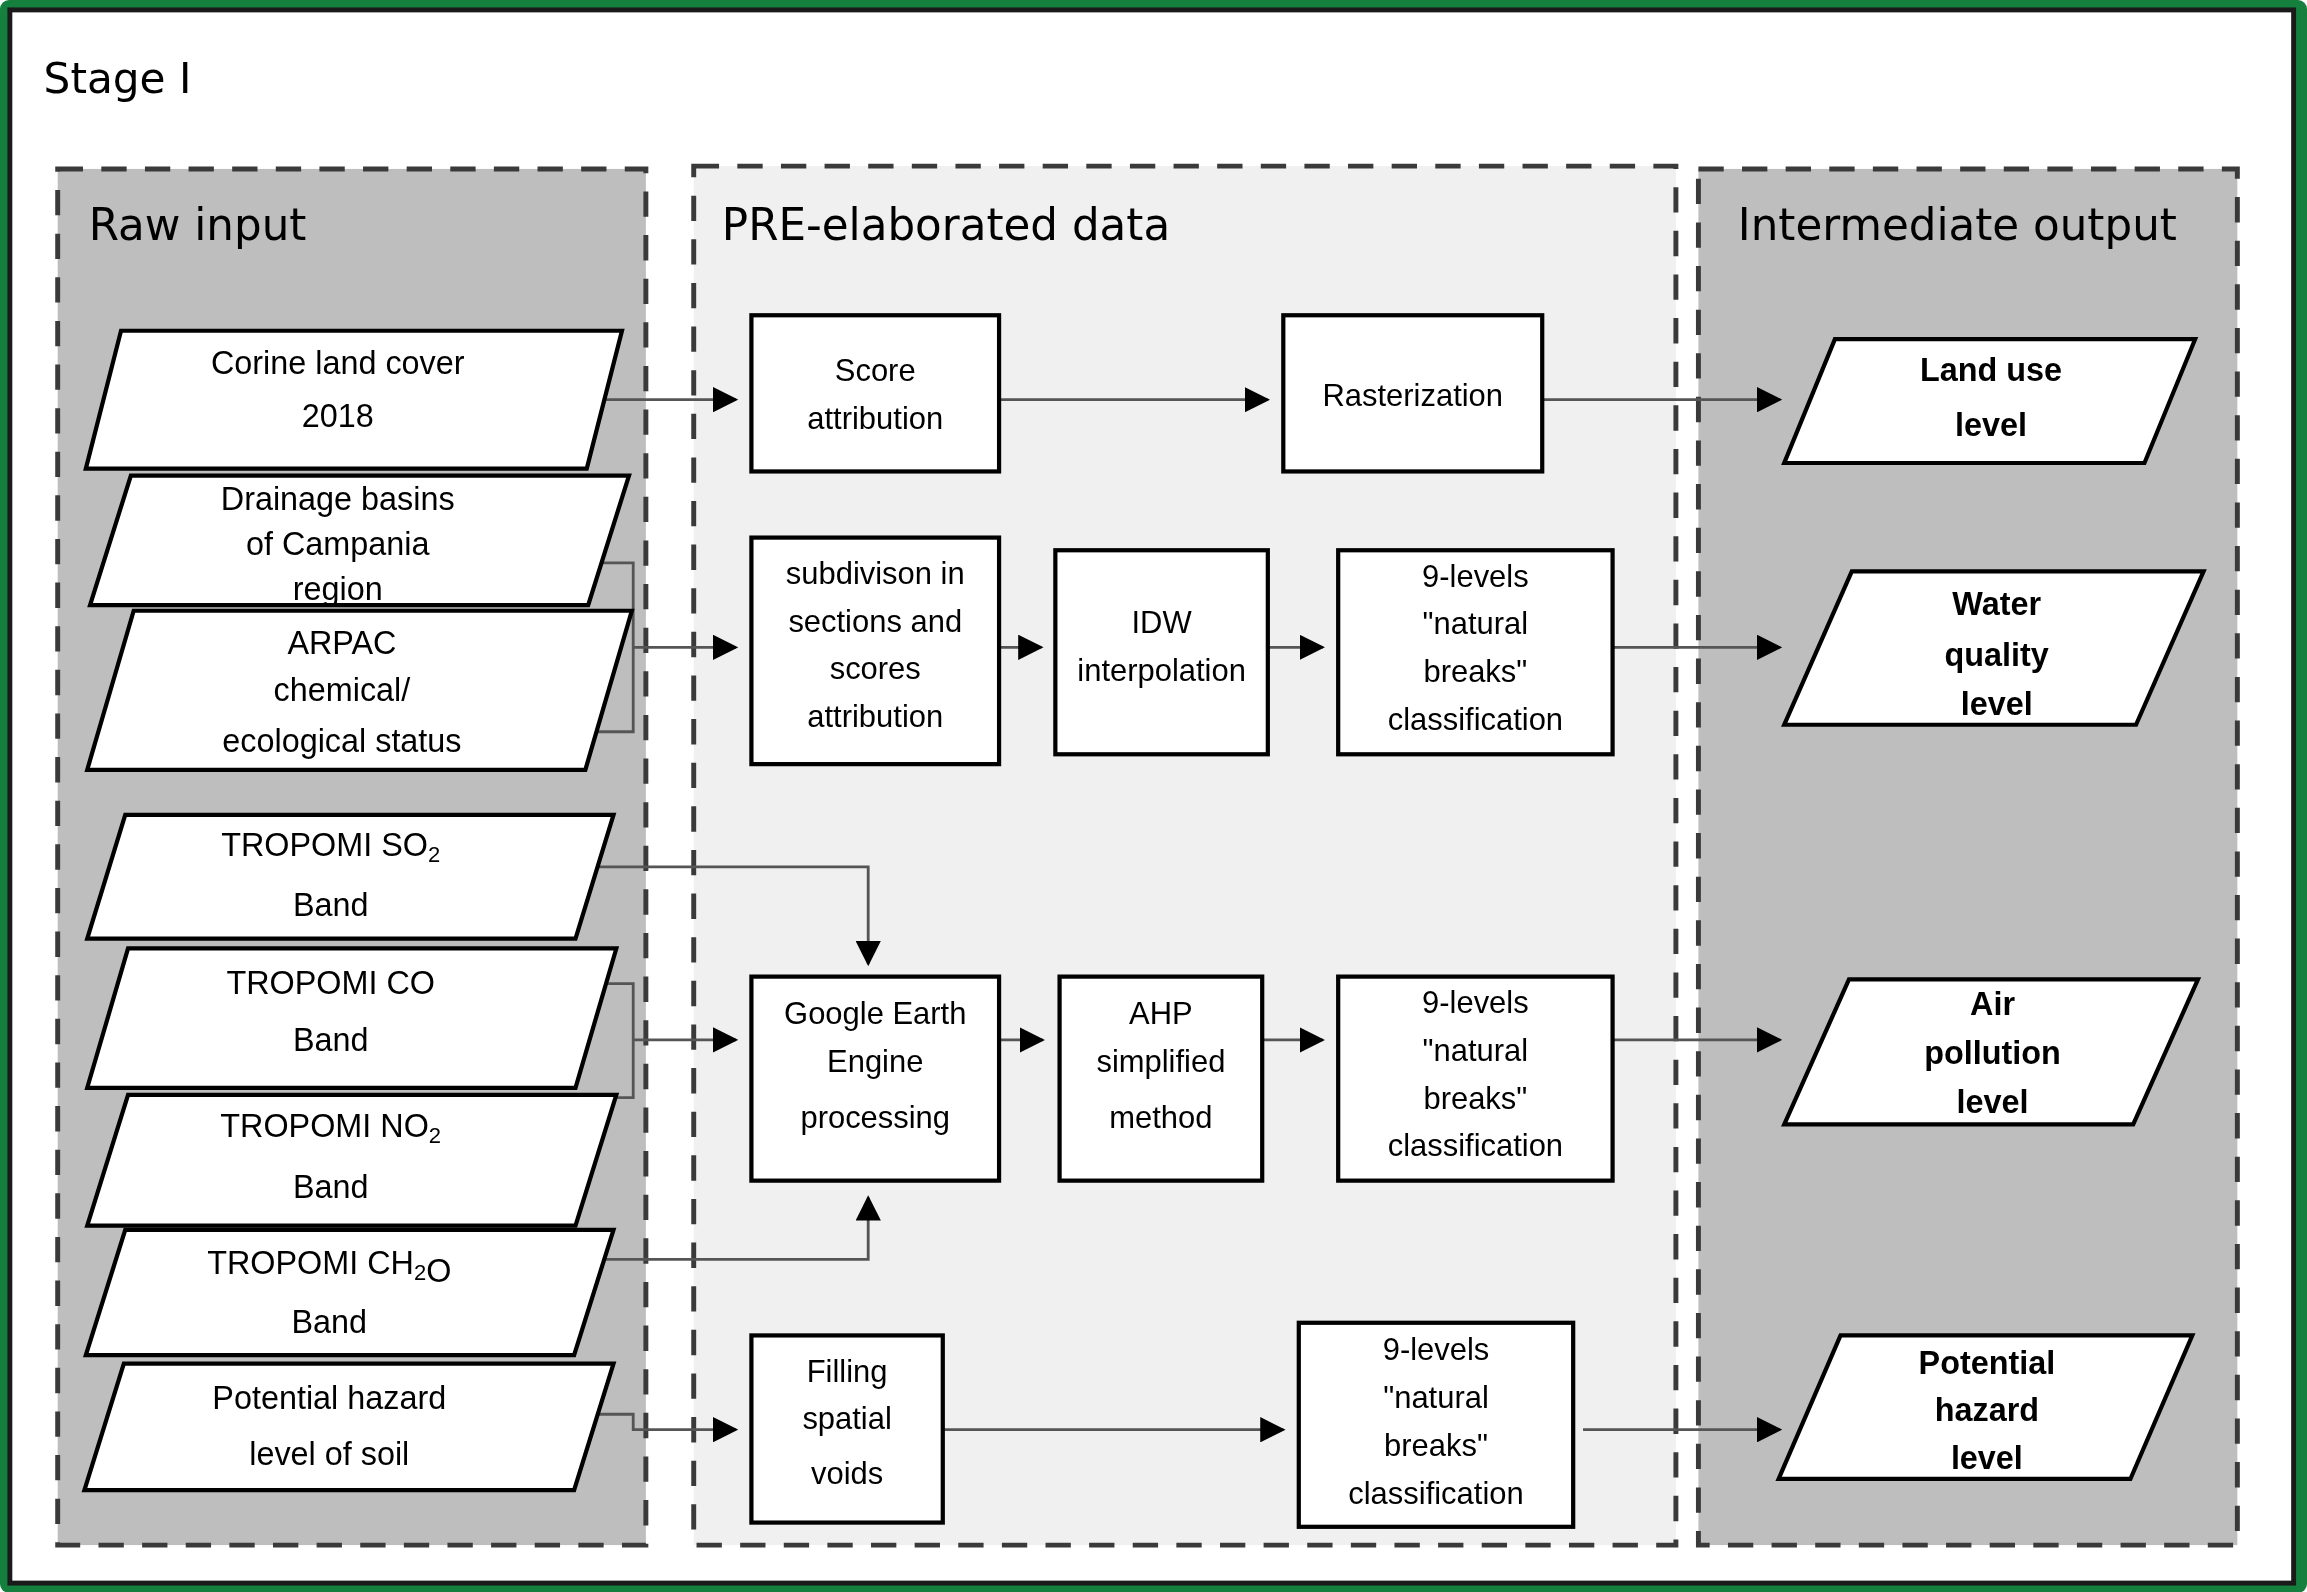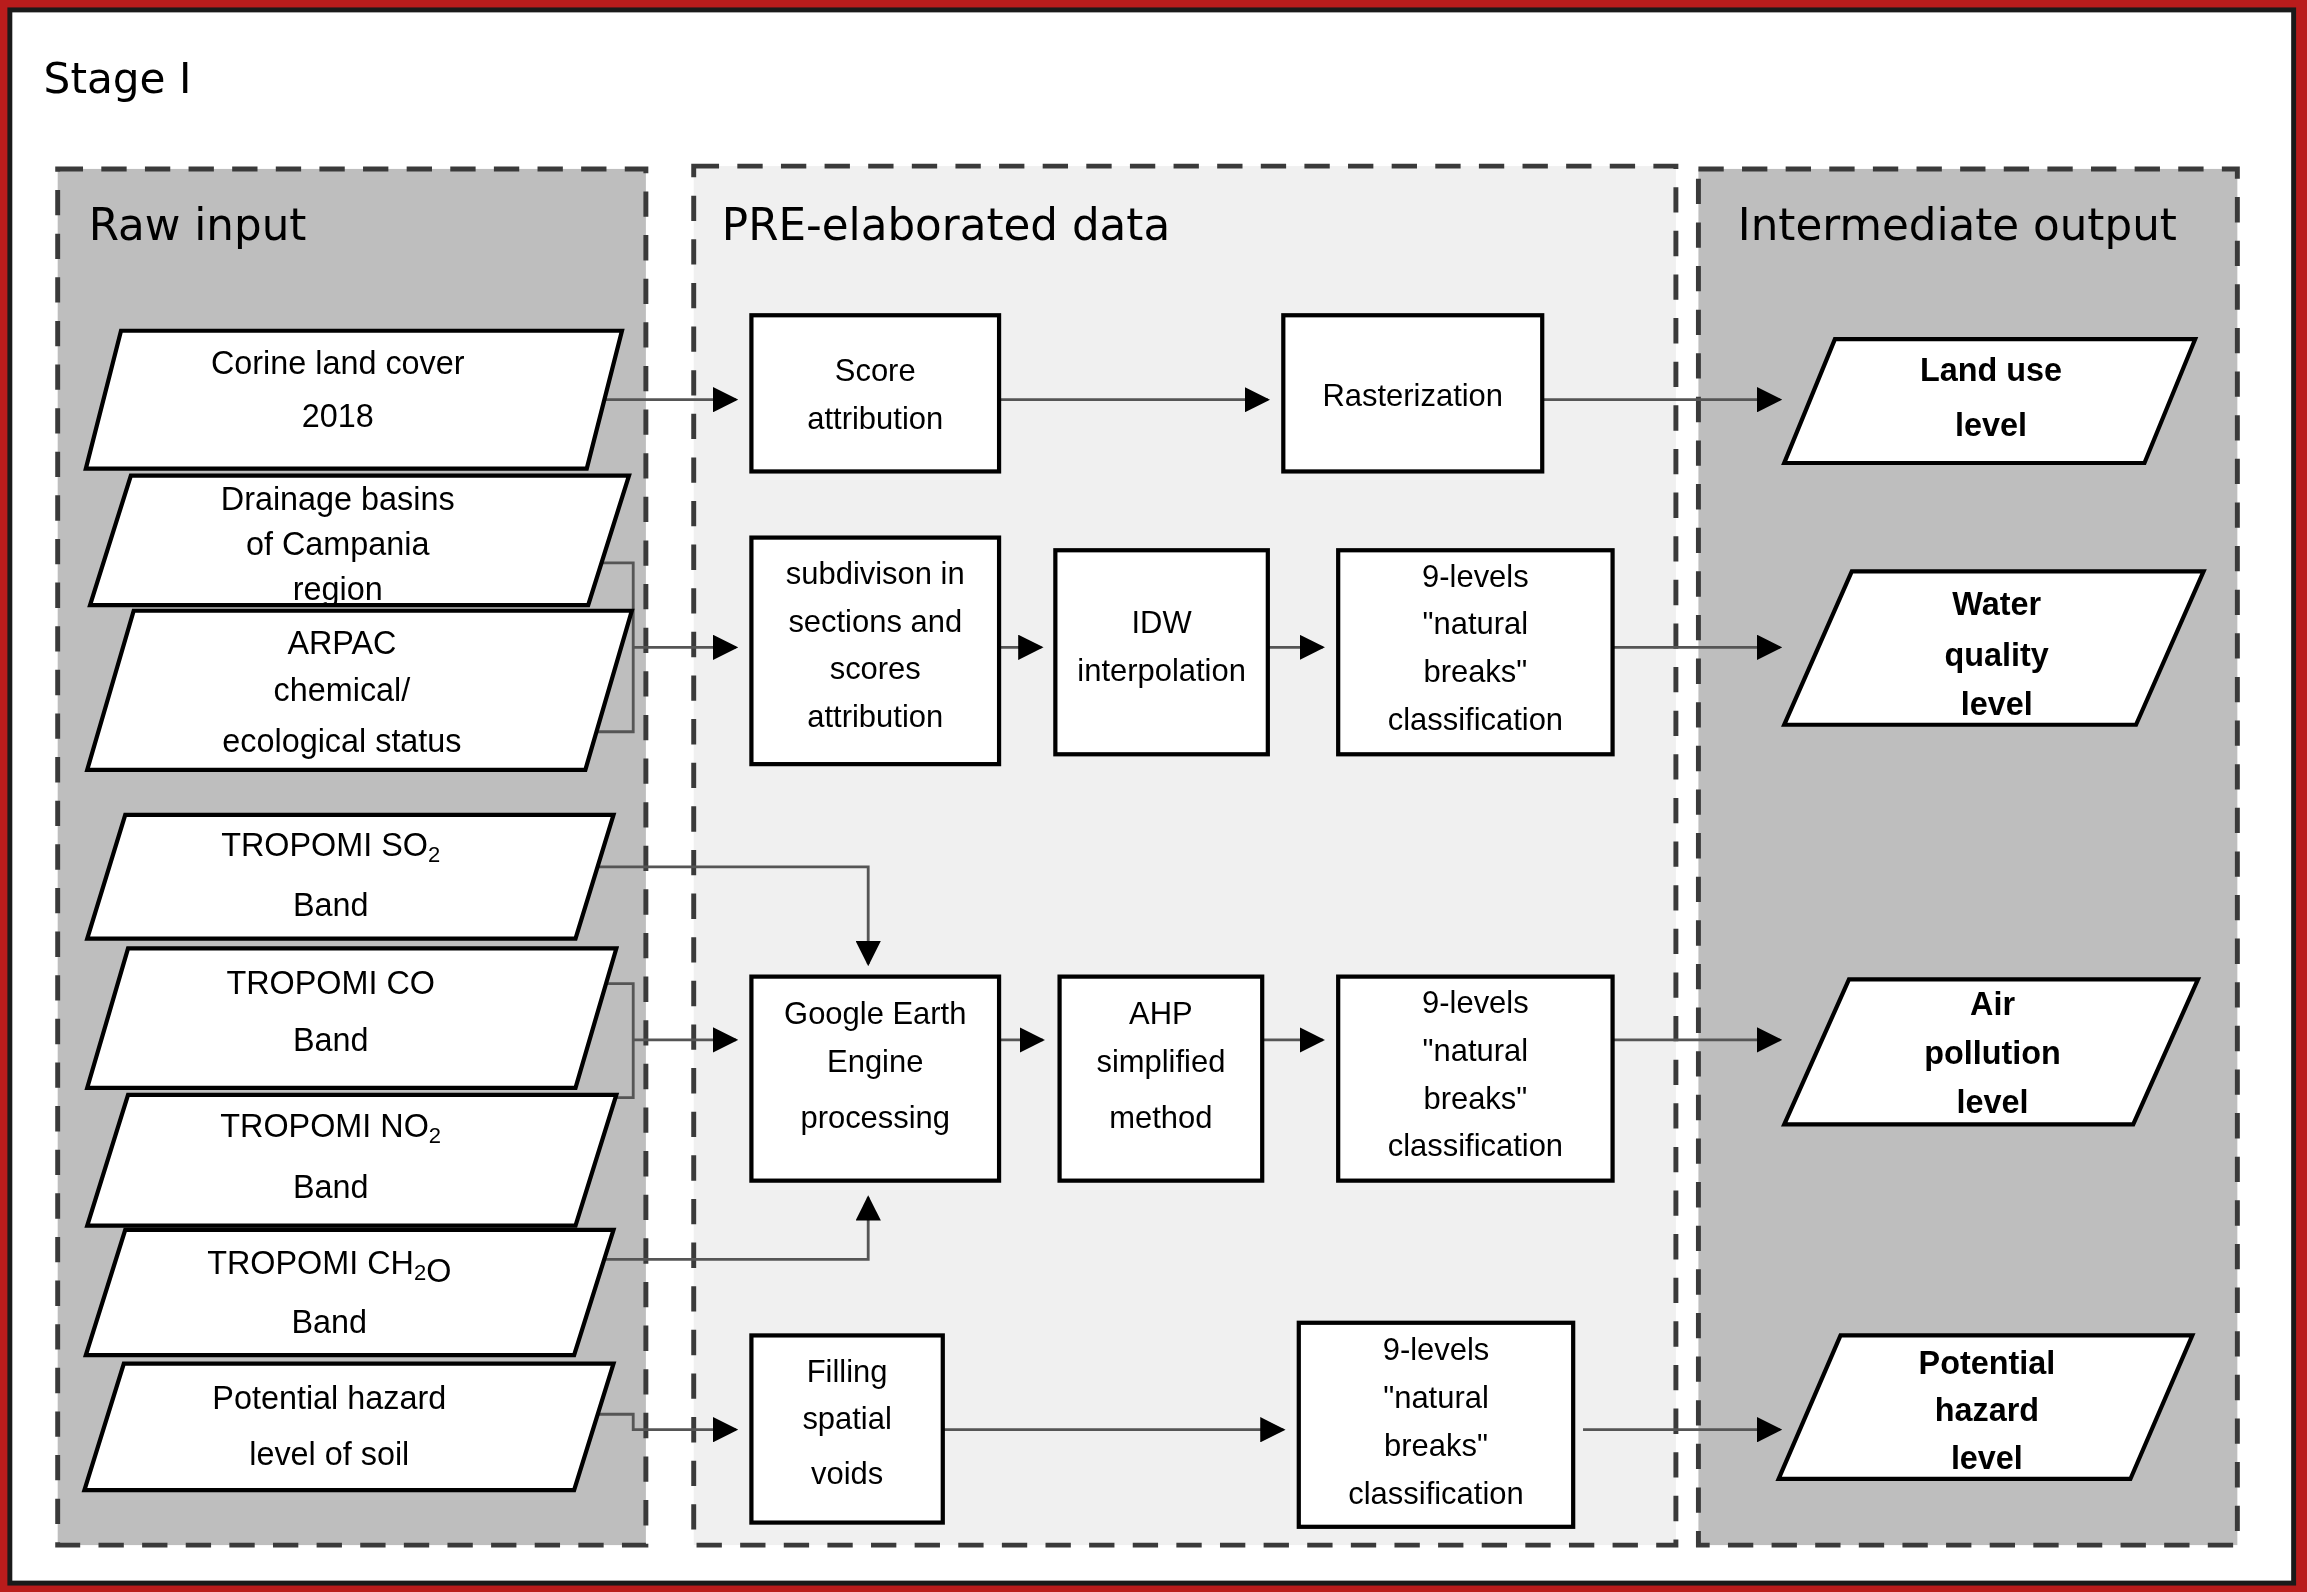--- a/index.html
+++ b/index.html
@@ -4,23 +4,24 @@
 <style>
   html, body {
     margin: 0;
     padding: 0;
     background: #ffffff;
   }
   #stage {
     position: relative;
     width: 2307px;
     height: 1593px;
-    background: #b91c1c;
+    background: #15803d;
     font-family: "Liberation Sans", sans-serif;
     overflow: hidden;
+    border-radius: 9px;
   }
   svg#canvas {
     position: absolute;
     left: 0; top: 0;
     width: 2307px;
     height: 1593px;
   }
   .shape-label {
     font-family: "Liberation Sans", sans-serif;
     fill: #000000;

